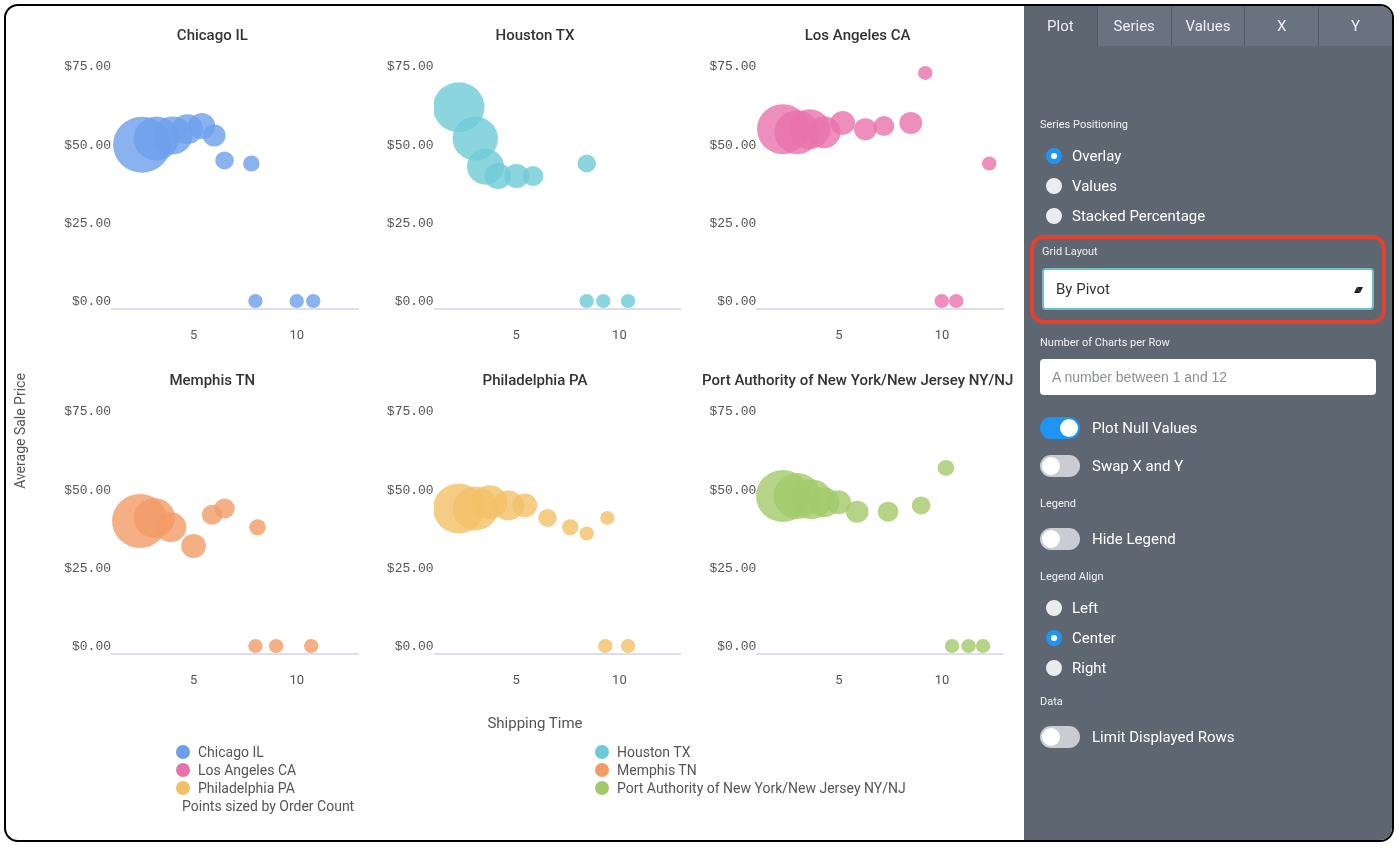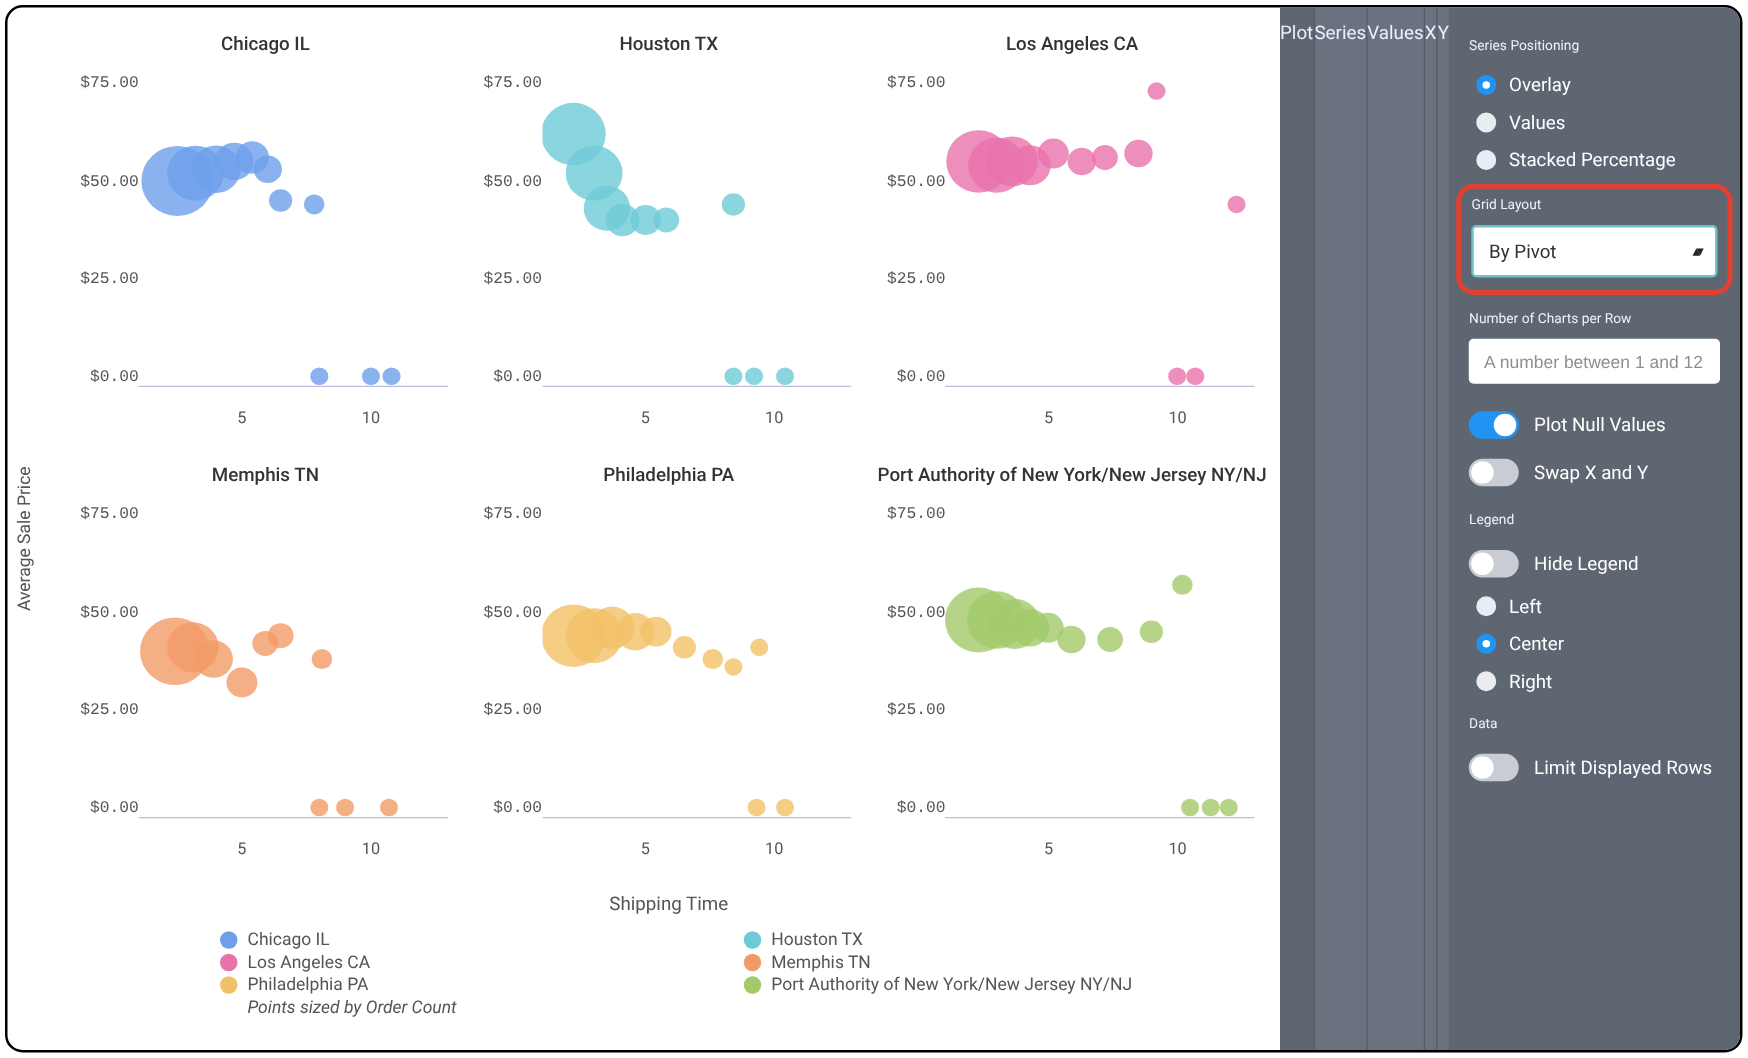--- a/index.html
+++ b/index.html
@@ -90,30 +90,31 @@
   .legend {
     display: grid;
     grid-template-columns: 1fr 1fr;
     margin: 12px 0 0 120px;
     font-size: 14px;
     color: #555;
     row-gap: 2px;
   }
   .legend-item { display: flex; align-items: center; gap: 8px; }
   .legend-dot { width: 14px; height: 14px; border-radius: 50%; }
-  .legend-note { grid-column: 1; margin-left: 22px; font-style: italic; }
+  .legend-note { grid-column: 1; margin-left: 6px; }
 
   
   .side-panel {
     width: 368px;
     background: #5e6672;
     color: #fff;
     display: flex;
-    flex-direction: row;
+    flex-direction: column;
     font-size: 15px;
+    gap: 48px;
   }
   .tabs {
     display: flex;
     background: #6a7280;
   }
   .tab {
     flex: 1;
     text-align: center;
     padding: 11px 0;
     cursor: pointer;
@@ -461,20 +462,21 @@
         <div class="toggle"></div>
         <span>Swap X and Y</span>
       </div>
 
       <div class="section-title">Legend</div>
       <div class="toggle-row">
         <div class="toggle"></div>
         <span>Hide Legend</span>
       </div>
 
+      <div class="section-title">Legend Align</div>
       <div id="la-radios">
           <div class="radio-row">
             <div class="radio unchecked"></div>
             <span>Left</span>
           </div>
           <div class="radio-row">
             <div class="radio checked"></div>
             <span>Center</span>
           </div>
           <div class="radio-row">

